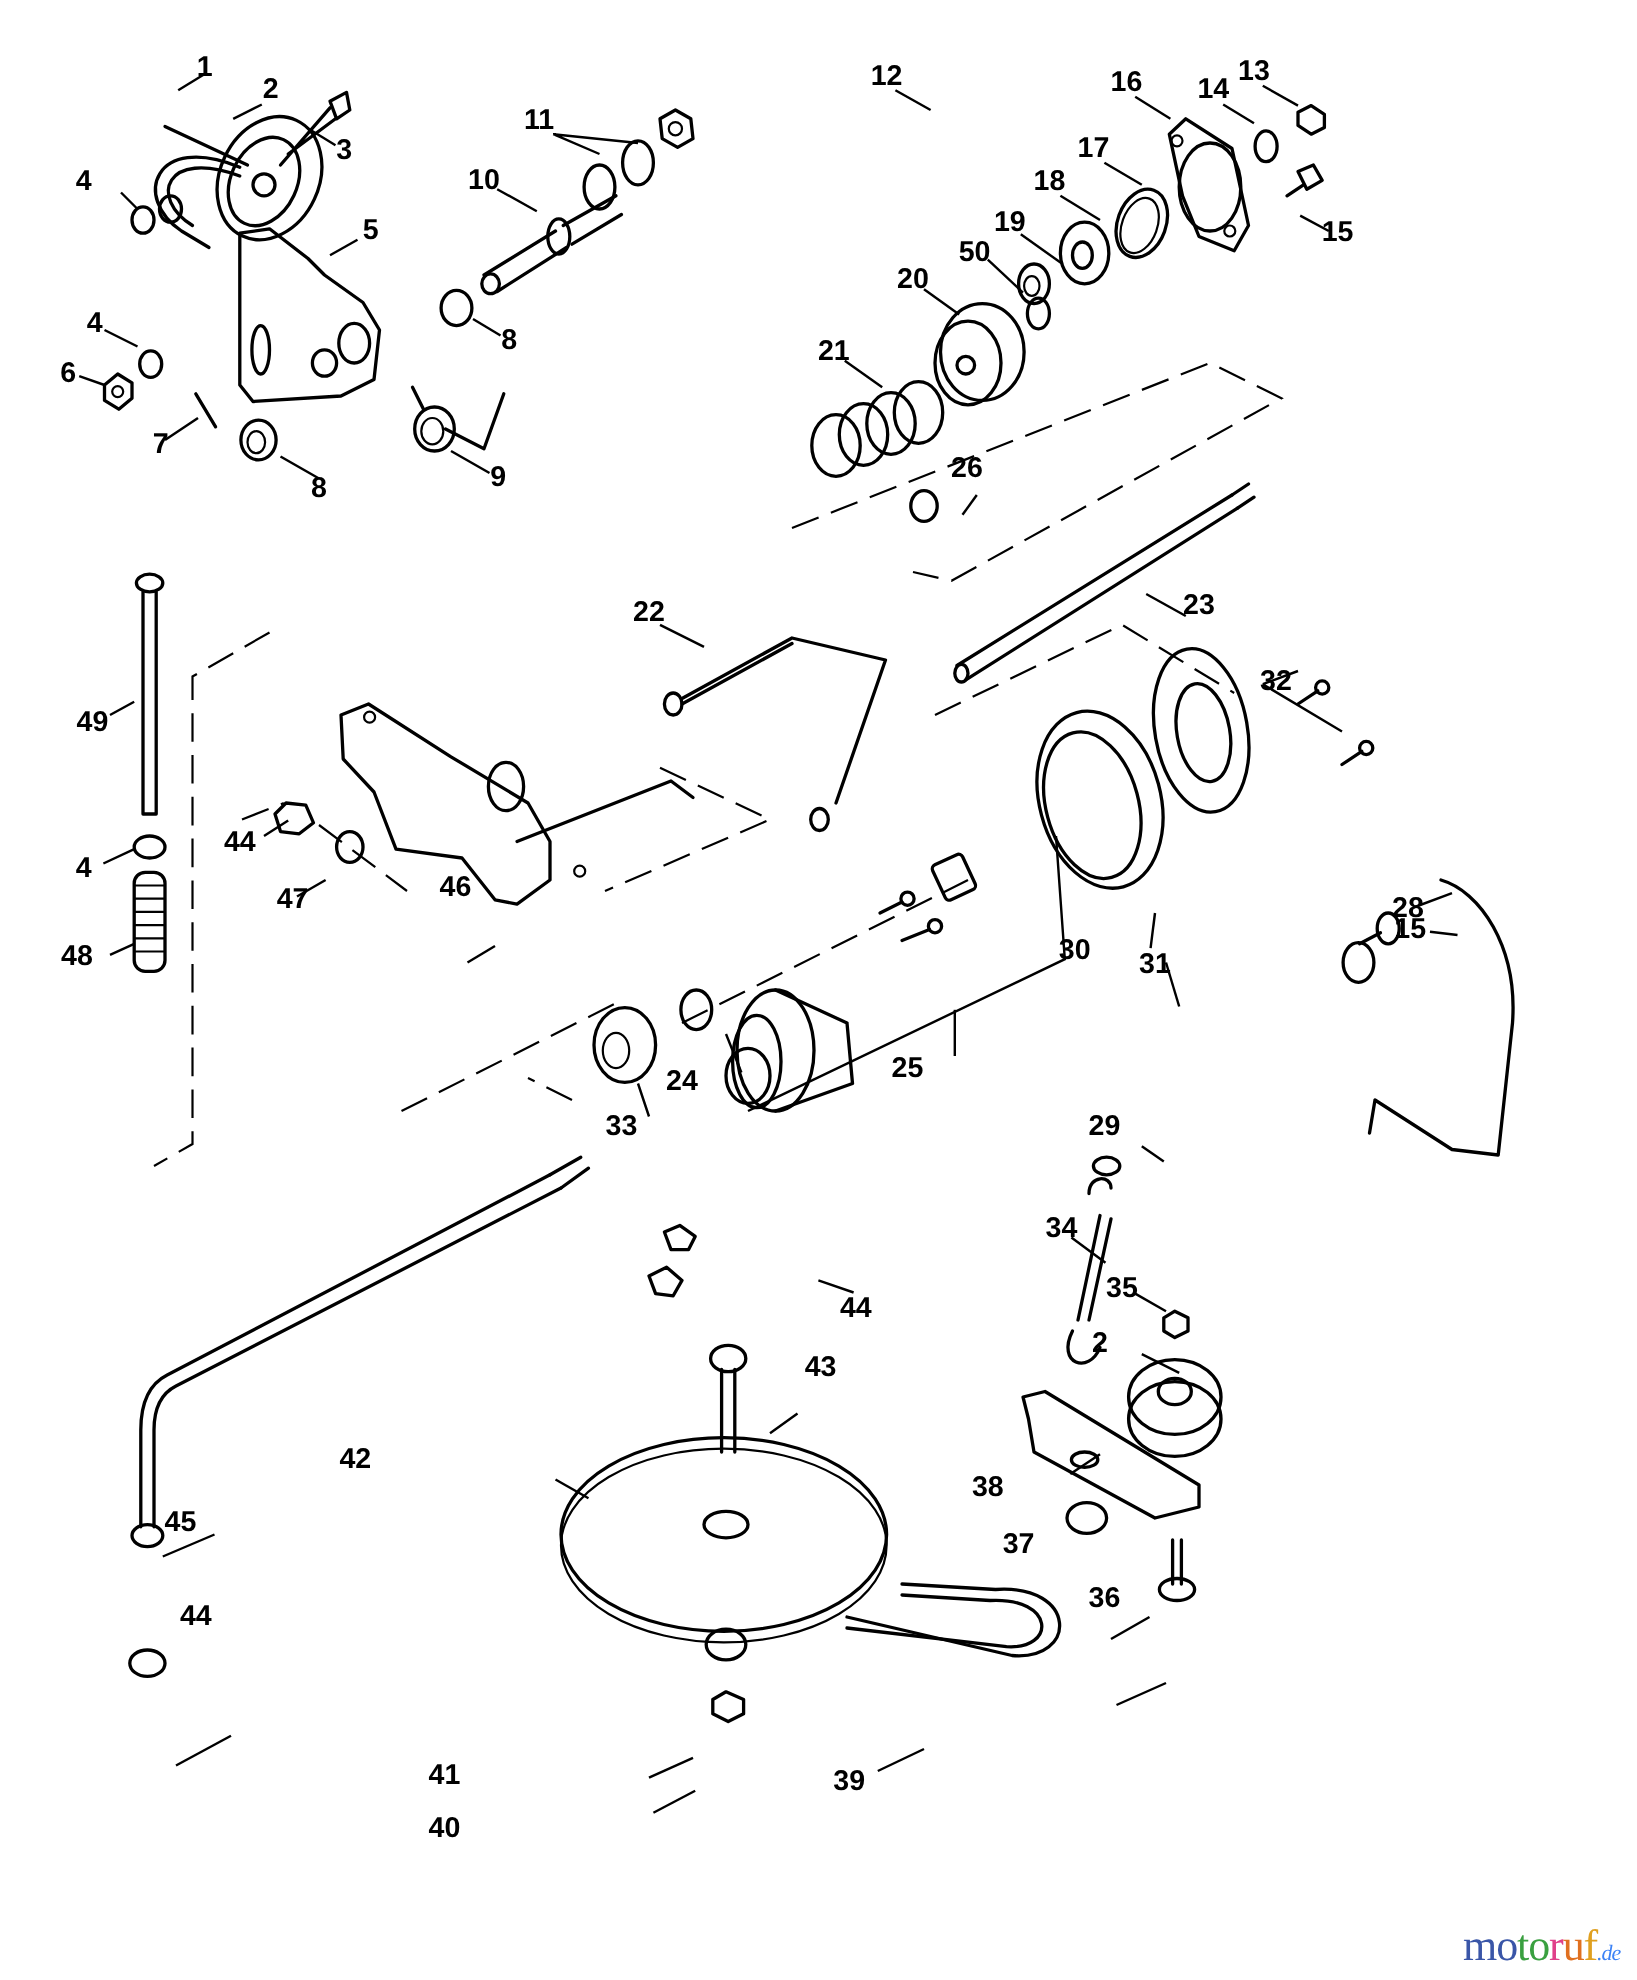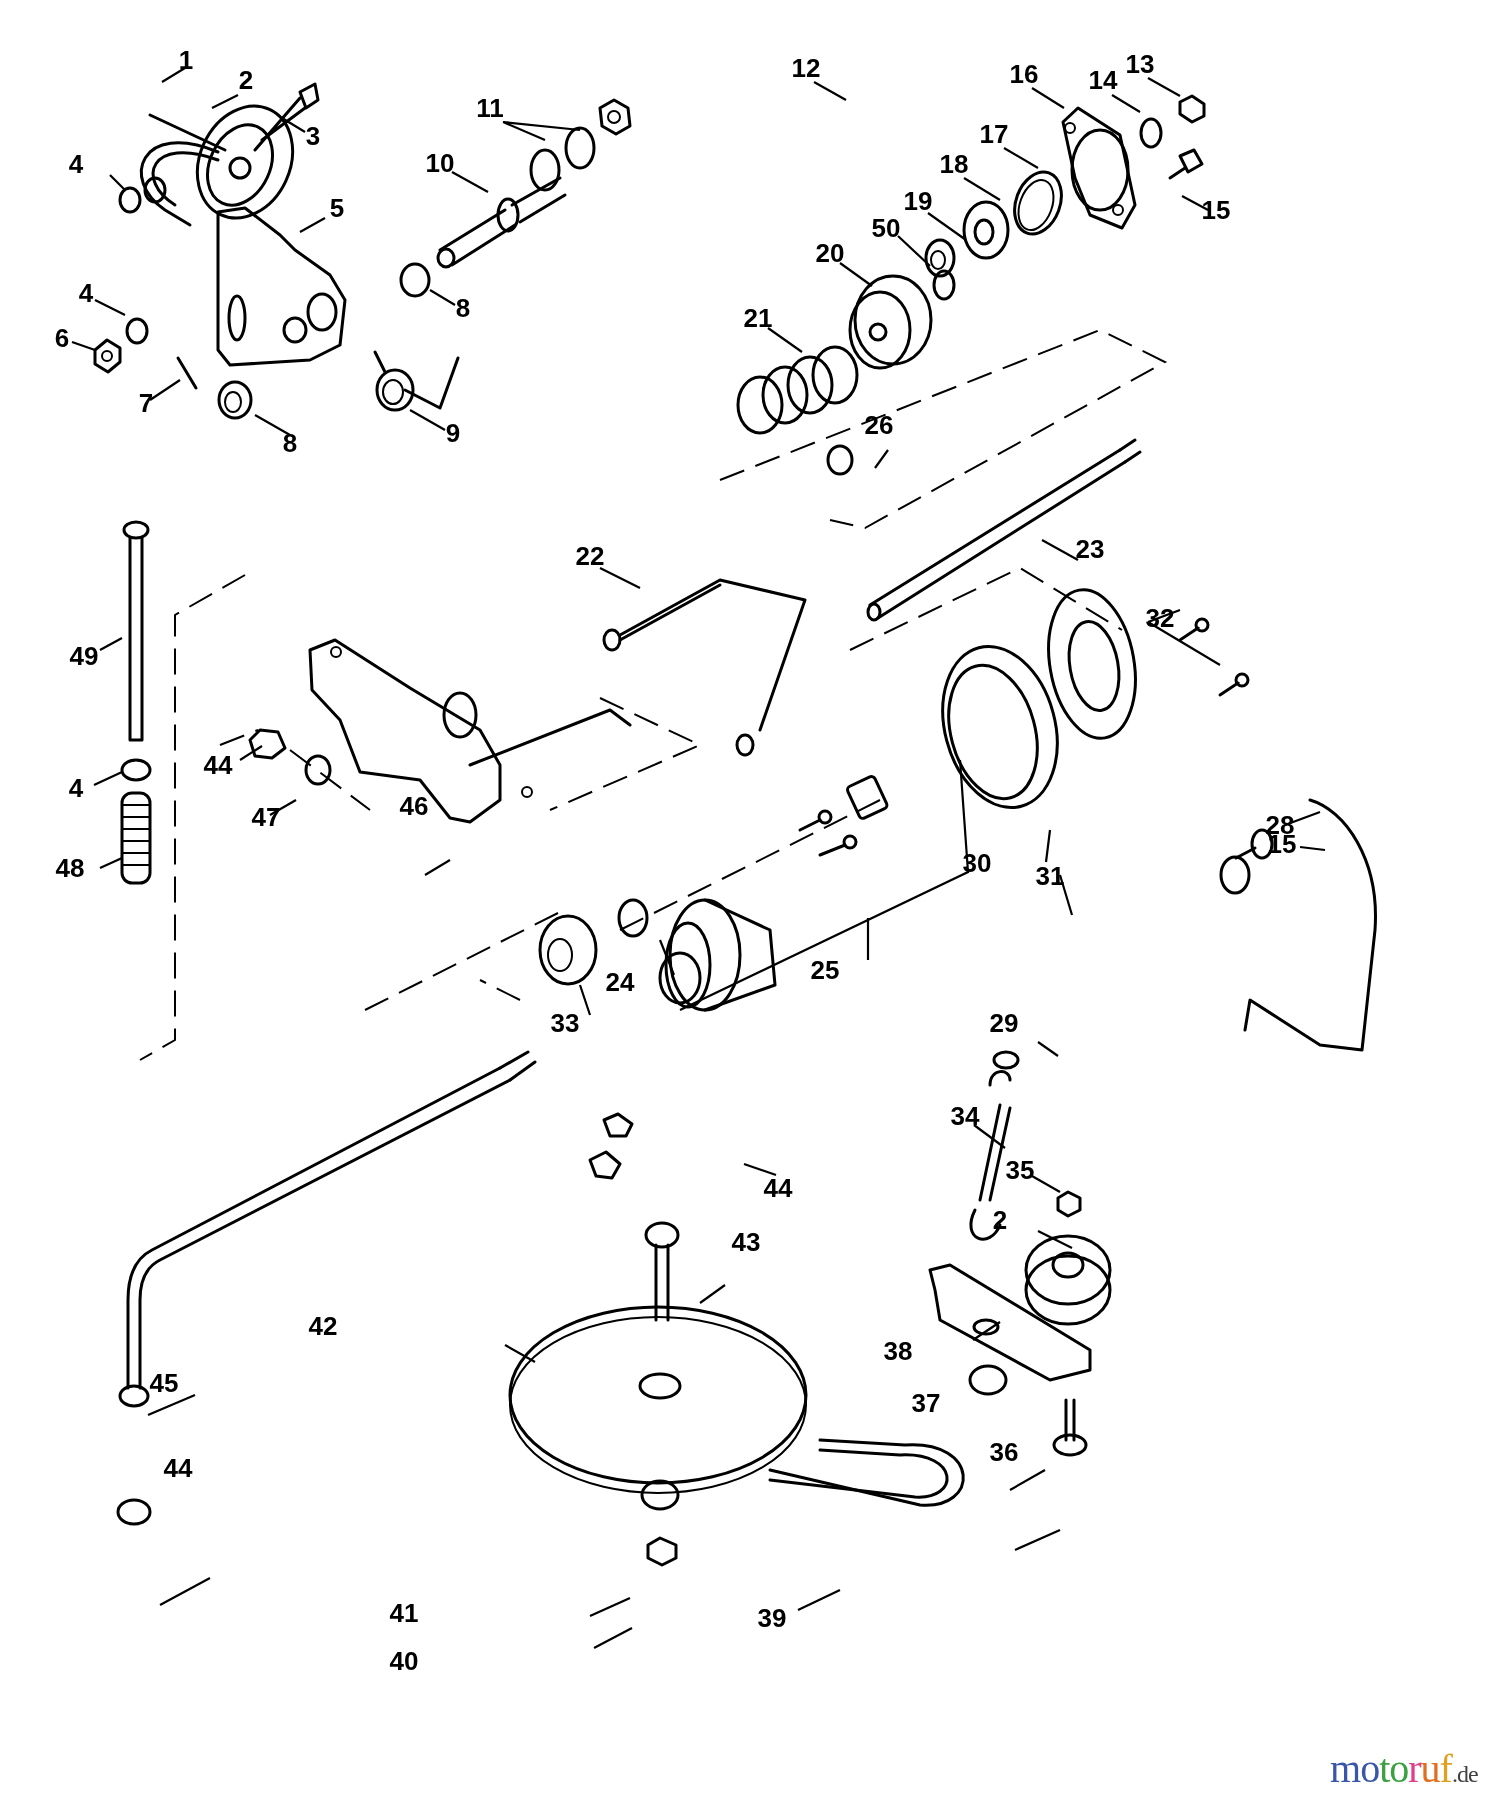--- a/index.html
+++ b/index.html
@@ -5,21 +5,21 @@
   html, body { margin:0; padding:0; background:#ffffff; }
   body { width:1488px; height:1800px; position:relative; overflow:hidden; font-family:"Liberation Sans", sans-serif; }
   #diagram { position:absolute; left:0; top:0; width:1488px; height:1800px; }
   .part { fill:none; stroke:#000; stroke-width:3; stroke-linecap:round; stroke-linejoin:round; }
   .thin { fill:none; stroke:#000; stroke-width:2; }
   .dash { fill:none; stroke:#000; stroke-width:2; stroke-dasharray:26 12; }
   .lead { fill:none; stroke:#000; stroke-width:2.2; }
   .lbl { font-family:"Liberation Sans Narrow","Liberation Sans", sans-serif; font-weight:bold; font-size:26px; fill:#000; text-anchor:middle; dominant-baseline:middle; }
   #watermark { position:absolute; left:1330px; top:1745px; font-family:"Liberation Serif", serif; font-size:40px; letter-spacing:-1px; }
   #watermark span { display:inline-block; }
-  #watermark .tld { font-size:24px; color:#404040; }
+  #watermark .tld { font-size:20px; color:#3b82f6;font-style:italic; }
 </style>
 </head>
 <body>
 
 <svg id="diagram" viewBox="0 0 1488 1800" xmlns="http://www.w3.org/2000/svg">
 
   <g>
     <path class="part" d="M218,152 C140,120 120,180 165,210 L190,225"></path>
     <path class="part" d="M218,160 C150,135 135,180 175,205"></path>
     <path class="part" d="M225,150 L150,115"></path>

